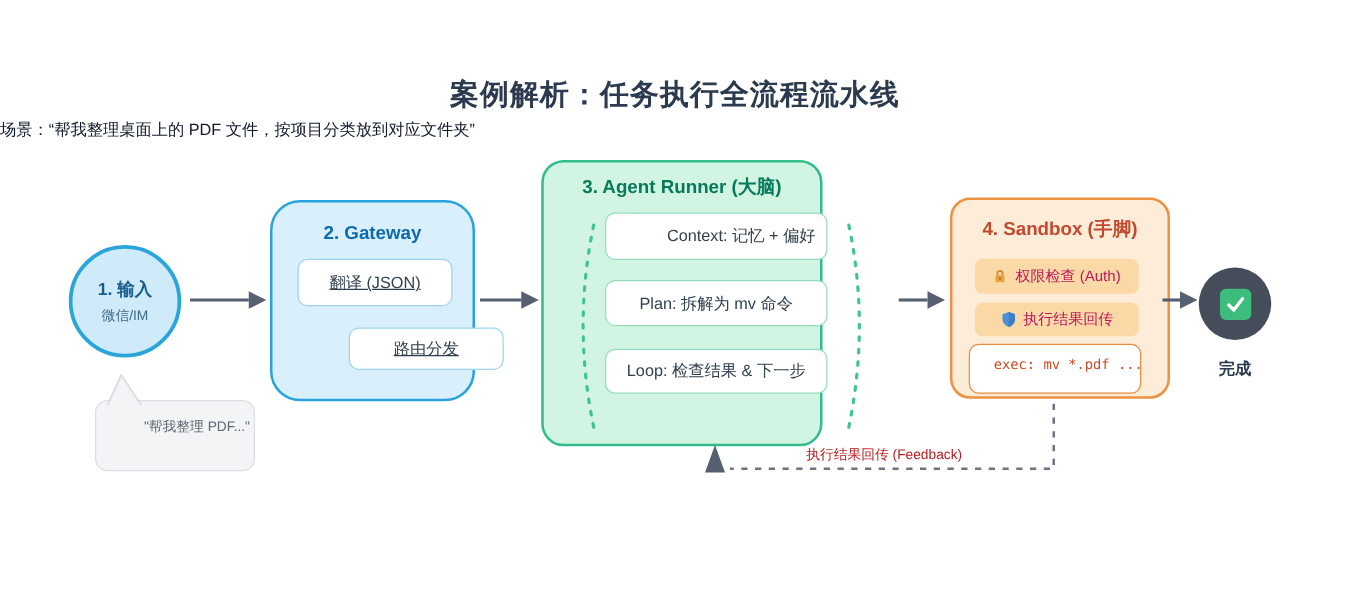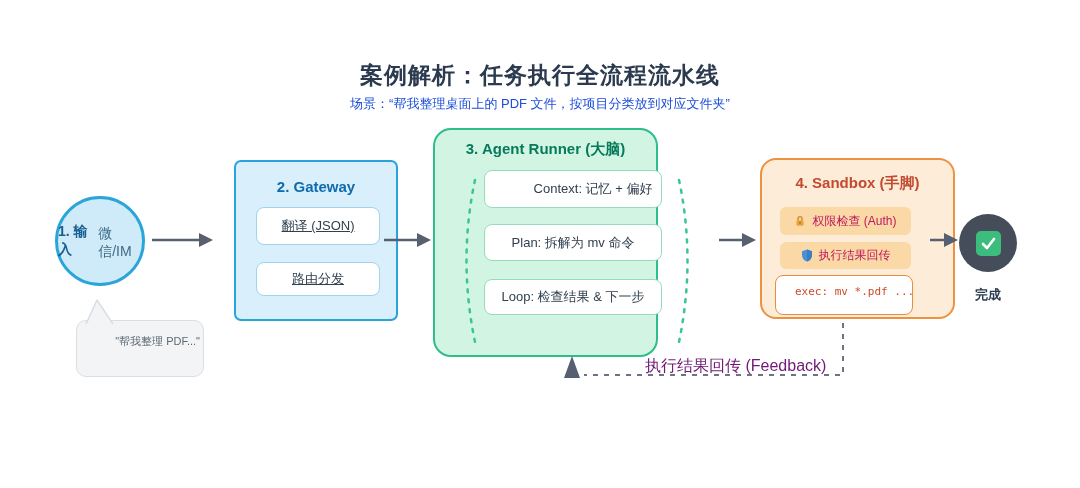--- a/index.html
+++ b/index.html
@@ -9,33 +9,33 @@
     background: #ffffff; overflow: hidden;
     font-family: "Liberation Sans", sans-serif;
   }
   .title {
     position: absolute; top: 60px; left: 0; width: 1080px;
     text-align: center; font-size: 23px; font-weight: bold;
     color: #2b3a4e; letter-spacing: 1px;
   }
   .subtitle {
     position: absolute; top: 95px; left: 0; width: 1080px;
-    text-align: center; font-size: 13px; color: #1d4ed8;
+    font-size: 13px; color: #0f172a;
   }
   .overlay { position: absolute; left: 0; top: 0; z-index: 5; pointer-events: none; }
 
   
   .input-circle {
     position: absolute; left: 55px; top: 196px; width: 90px; height: 90px;
     background: #cfeaf8; border: 3px solid #2aa5da; border-radius: 50%;
-    display: flex; align-items: center; justify-content: center;
+    display: flex; flex-direction: column; align-items: center; justify-content: center;
     z-index: 2;
   }
   .input-title { font-size: 14px; font-weight: bold; color: #175e8e; }
-  .input-sub { font-size: 14px; color: #3f6c86; margin-top: 4px; }
+  .input-sub { font-size: 11px; color: #3f6c86; margin-top: 4px; }
 
   
   .bubble {
     position: absolute; left: 76px; top: 320px; width: 128px; height: 57px;
     background: #f2f4f6; border: 1.5px solid #dadee3; border-radius: 10px;
     z-index: 2;
   }
   .bubble-text {
     position: absolute; top: 13px; right: 3px; left: 6px;
     text-align: right; font-size: 11px; color: #5c6873; white-space: nowrap;
@@ -45,41 +45,41 @@
   
   .box { position: absolute; z-index: 2; }
   .box-title { text-align: center; font-size: 15px; font-weight: bold; }
   .subbox {
     position: absolute; background: #ffffff; border-radius: 8px;
     display: flex; align-items: center; justify-content: center;
     font-size: 13px; color: #31404f;
   }
 
   .gateway {
-    left: 234px; top: 160px; width: 164px; height: 161px;
-    background: #d9effb; border: 2.5px solid #29a3dc; border-radius: 7px;
+    left: 216px; top: 160px; width: 164px; height: 161px;
+    background: #d9effb; border: 2.5px solid #29a3dc; border-radius: 24px;
   }
   .gateway .box-title { margin-top: 16px; color: #0e6bad; }
   .gateway .subbox { border: 1.5px solid #9fd4ee; left: 20px; width: 124px; text-decoration: underline; }
   .gw-item-0 { top: 45px; height: 38px; }
-  .gw-item-1 { top: 100px; height: 34px; }
+  .gw-item-1 { top: 100px; height: 34px; margin-left: 41px; }
 
   .agent {
     left: 433px; top: 128px; width: 225px; height: 229px;
     background: #d2f5e3; border: 2.5px solid #2ebd8b; border-radius: 18px;
   }
   .agent .box-title { margin-top: 10px; color: #067a5a; }
   .agent .subbox { border: 1.5px solid #97dcba; left: 49px; width: 178px; }
   .ag-item-0 { top: 40px; height: 38px; padding-left: 40px; }
   .ag-item-1 { top: 94px; height: 37px; }
   .ag-item-2 { top: 149px; height: 36px; }
   .agent-arcs { position: absolute; left: 0; top: 0; }
 
   .sandbox {
-    left: 760px; top: 158px; width: 195px; height: 161px;
+    left: 760px; top: 158px; width: 176px; height: 161px;
     background: #fdecd7; border: 2.5px solid #ee9140; border-radius: 16px;
   }
   .sandbox .box-title { margin-top: 14px; color: #c24a30; }
   .sb-row {
     position: absolute; left: 18px; width: 131px;
     background: #fbd9a7; border-radius: 6px;
     display: flex; align-items: center; justify-content: center; gap: 6px;
     font-size: 12px; color: #be185d;
   }
   .sb-row-0 { top: 47px; height: 28px; }
@@ -102,21 +102,21 @@
     width: 25px; height: 25px; background: #3dbd7d; border-radius: 5px;
     display: flex; align-items: center; justify-content: center;
   }
   .done-label {
     position: absolute; left: 959px; top: 286px; width: 58px;
     text-align: center; font-size: 13px; font-weight: bold; color: #2b3a4e; z-index: 2;
   }
 
   .feedback-label {
     position: absolute; left: 645px; top: 356px;
-    font-size: 16px; color: #701a75; z-index: 2; white-space: nowrap;
+    font-size: 11px; color: #b91c1c; z-index: 2; white-space: nowrap;
   }
 </style>
 </head>
 <body>
 
 <div class="canvas">
 
   <div class="title">案例解析：任务执行全流程流水线</div>
   <div class="subtitle">场景：“帮我整理桌面上的 PDF 文件，按项目分类放到对应文件夹”</div>
 

